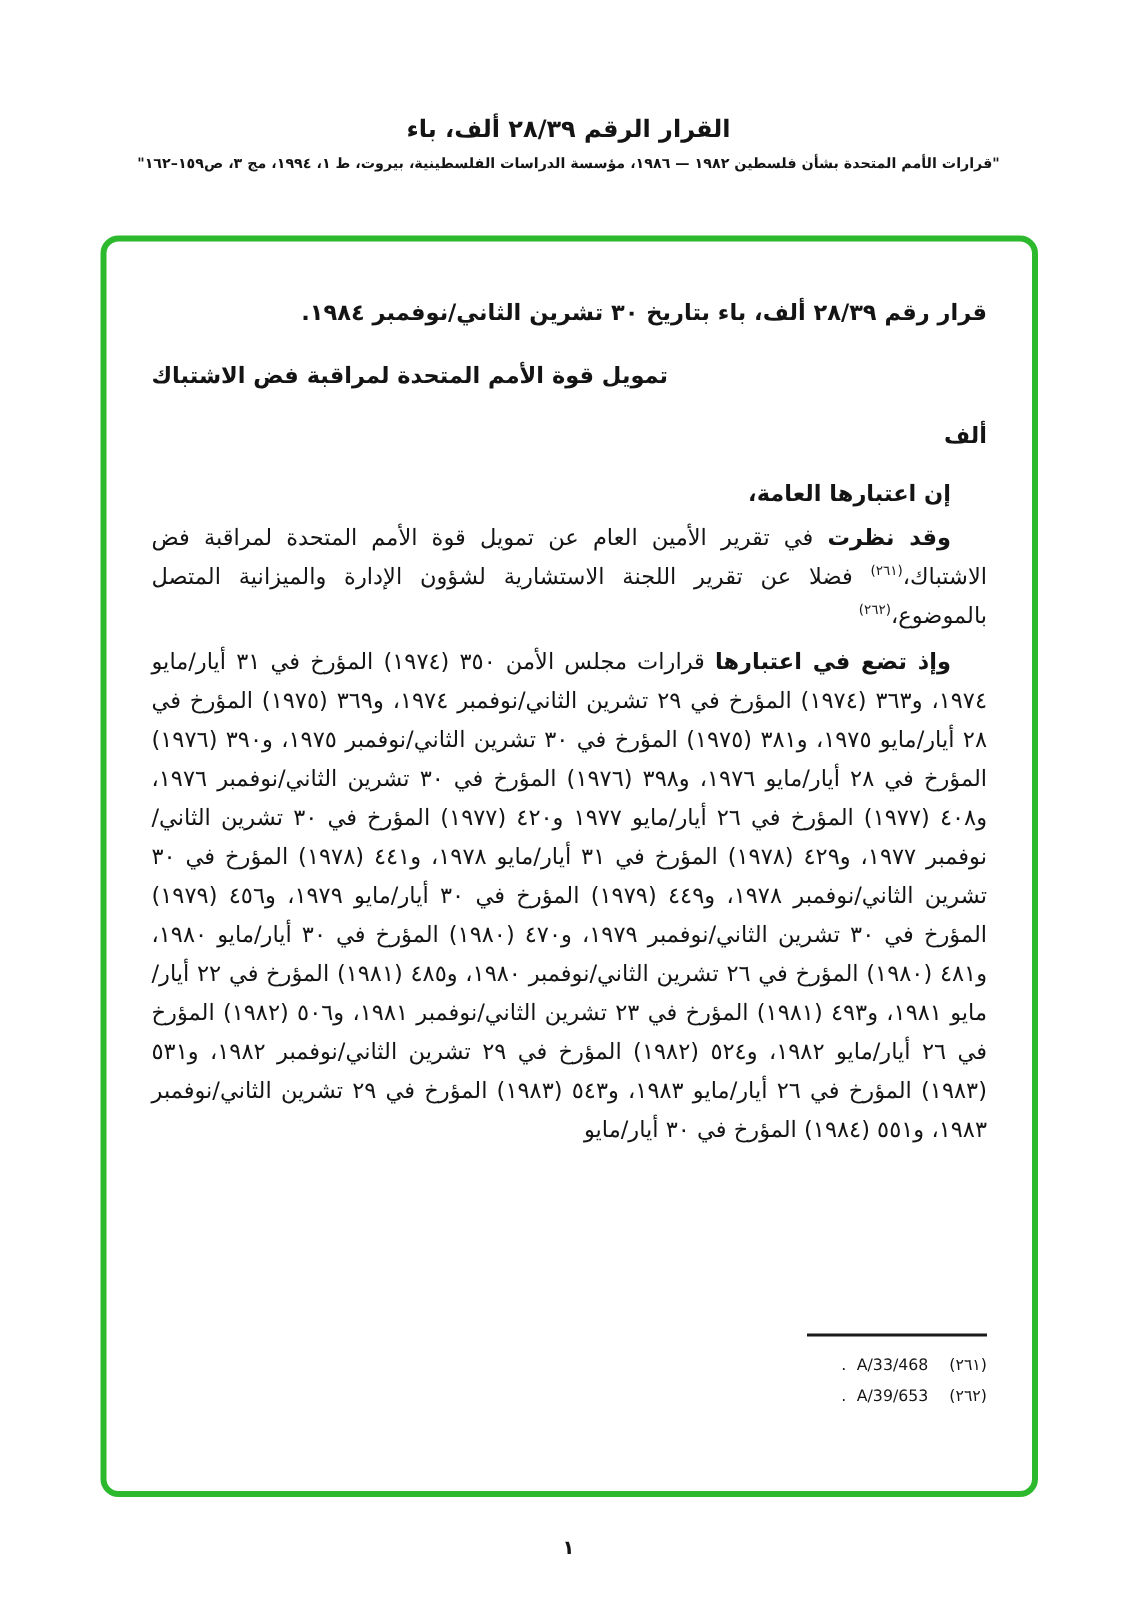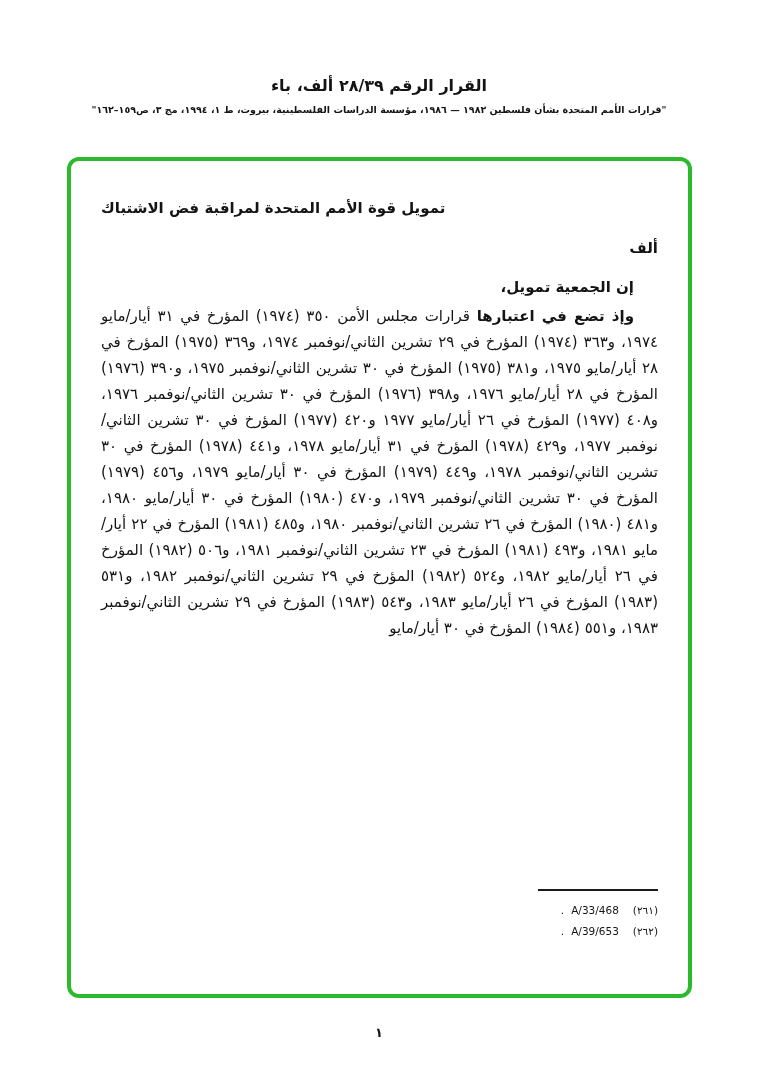--- a/index.html
+++ b/index.html
@@ -116,27 +116,29 @@
 
 <div class="page">
 
   <div class="masthead">
     <h1 class="doc-title">القرار الرقم ٢٨/٣٩ ألف، باء</h1>
     <p class="citation">"قرارات الأمم المتحدة بشأن فلسطين ١٩٨٢ — ١٩٨٦، مؤسسة الدراسات الفلسطينية، بيروت، ط ١، ١٩٩٤، مج ٣، ص١٥٩–١٦٢"</p>
   </div>
 
   <div class="frame">
 
+    <p class="res-heading">قرار رقم ٢٨/٣٩ ألف، باء بتاريخ ٣٠ تشرين الثاني/نوفمبر ١٩٨٤.</p>
 
     <p class="subject">تمويل قوة الأمم المتحدة لمراقبة فض الاشتباك</p>
 
     <p class="section-label">ألف</p>
 
-    <p class="intro">إن الجمعية تمويل،</p>
+    <p class="intro">إن اعتبارها العامة،</p>
 
+    <p class="para"><span class="lead">وقد نظرت</span><span> في تقرير الأمين العام عن تمويل قوة الأمم المتحدة لمراقبة فض الاشتباك،</span><sup class="fnref">(٢٦١)</sup><span> فضلا عن تقرير اللجنة الاستشارية لشؤون الإدارة والميزانية المتصل بالموضوع،</span><sup class="fnref">(٢٦٢)</sup></p>
 
     <p class="para"><span class="lead">وإذ تضع في اعتبارها</span><span> قرارات مجلس الأمن ٣٥٠ (١٩٧٤) المؤرخ في ٣١ أيار/مايو ١٩٧٤، و٣٦٣ (١٩٧٤) المؤرخ في ٢٩ تشرين الثاني/نوفمبر ١٩٧٤، و٣٦٩ (١٩٧٥) المؤرخ في ٢٨ أيار/مايو ١٩٧٥، و٣٨١ (١٩٧٥) المؤرخ في ٣٠ تشرين الثاني/نوفمبر ١٩٧٥، و٣٩٠ (١٩٧٦) المؤرخ في ٢٨ أيار/مايو ١٩٧٦، و٣٩٨ (١٩٧٦) المؤرخ في ٣٠ تشرين الثاني/نوفمبر ١٩٧٦، و٤٠٨ (١٩٧٧) المؤرخ في ٢٦ أيار/مايو ١٩٧٧ و٤٢٠ (١٩٧٧) المؤرخ في ٣٠ تشرين الثاني/نوفمبر ١٩٧٧، و٤٢٩ (١٩٧٨) المؤرخ في ٣١ أيار/مايو ١٩٧٨، و٤٤١ (١٩٧٨) المؤرخ في ٣٠ تشرين الثاني/نوفمبر ١٩٧٨، و٤٤٩ (١٩٧٩) المؤرخ في ٣٠ أيار/مايو ١٩٧٩، و٤٥٦ (١٩٧٩) المؤرخ في ٣٠ تشرين الثاني/نوفمبر ١٩٧٩، و٤٧٠ (١٩٨٠) المؤرخ في ٣٠ أيار/مايو ١٩٨٠، و٤٨١ (١٩٨٠) المؤرخ في ٢٦ تشرين الثاني/نوفمبر ١٩٨٠، و٤٨٥ (١٩٨١) المؤرخ في ٢٢ أيار/مايو ١٩٨١، و٤٩٣ (١٩٨١) المؤرخ في ٢٣ تشرين الثاني/نوفمبر ١٩٨١، و٥٠٦ (١٩٨٢) المؤرخ في ٢٦ أيار/مايو ١٩٨٢، و٥٢٤ (١٩٨٢) المؤرخ في ٢٩ تشرين الثاني/نوفمبر ١٩٨٢، و٥٣١ (١٩٨٣) المؤرخ في ٢٦ أيار/مايو ١٩٨٣، و٥٤٣ (١٩٨٣) المؤرخ في ٢٩ تشرين الثاني/نوفمبر ١٩٨٣، و٥٥١ (١٩٨٤) المؤرخ في ٣٠ أيار/مايو</span></p>
 
     <div class="footnotes">
       <div class="fn-rule"></div>
       <div class="fn-line">
         <span class="fn-marker">(٢٦١)</span><span class="fn-ref" dir="ltr">A/33/468</span><span class="fn-dot">.</span>
       </div>
       <div class="fn-line">
         <span class="fn-marker">(٢٦٢)</span><span class="fn-ref" dir="ltr">A/39/653</span><span class="fn-dot">.</span>

